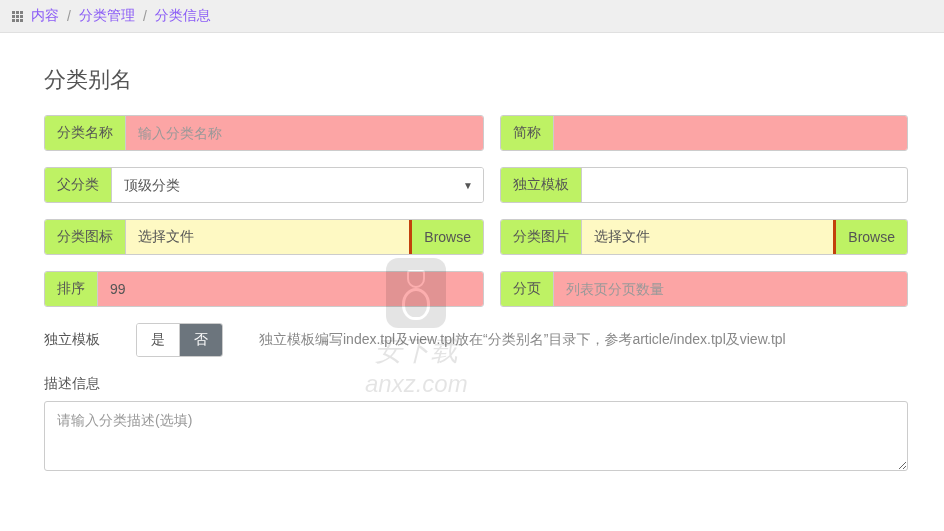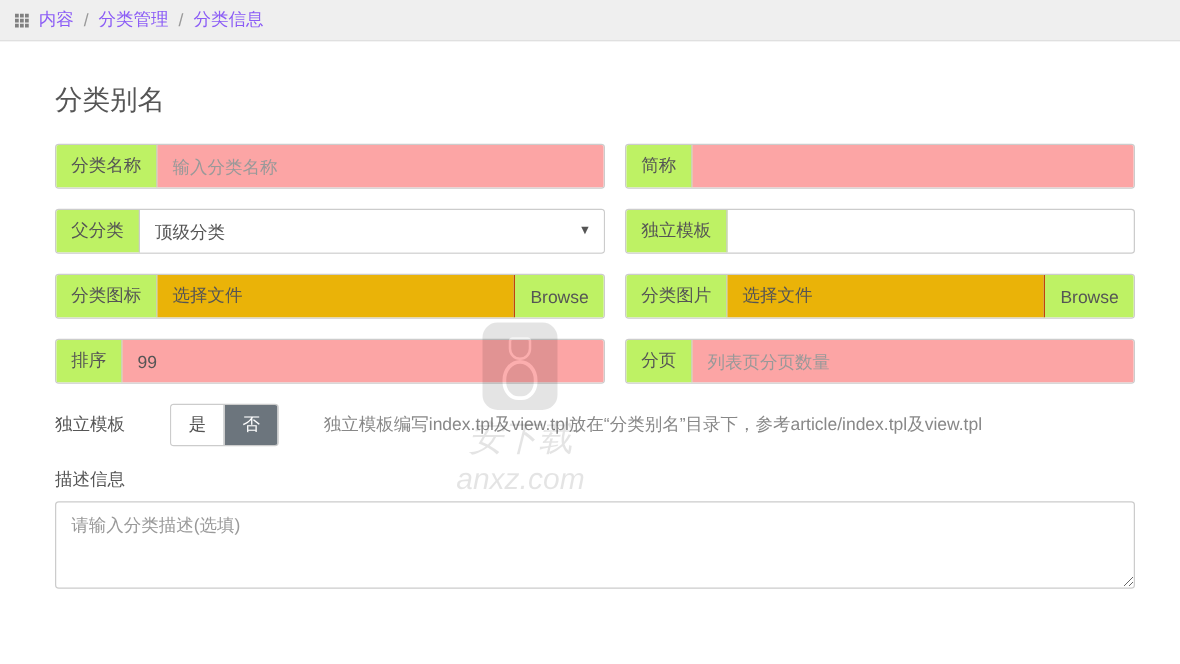--- a/index.html
+++ b/index.html
@@ -13,27 +13,27 @@
 
 .page-wrap { padding: 32px 36px 12px 44px; }
 .page-title { font-size: 22px; font-weight: 400; color: #555; margin-bottom: 20px; }
 
 .form-row { display: flex; gap: 16px; margin-bottom: 16px; }
 .col-left { flex: 0 0 440px; }
 .col-right { flex: 1; }
 
 .input-group { display: flex; width: 100%; border: 1px solid #ccc; border-radius: 3px; overflow: hidden; }
 .addon { background: #bef264; border-right: 1px solid #ccc; padding: 8px 12px; color: #555; white-space: nowrap; display: flex; align-items: center; }
-.addon-right { border-right: none; border-left: 1px solid #c2410c; }
+.addon-right { border-right: none; border-left: 3px solid #c2410c; }
 .field { flex: 1; border: none; padding: 8px 12px; font-size: 14px; color: #555; outline: none; font-family: inherit; background: #fca5a5; }
 .field::placeholder { color: #999; }
 .select-field { appearance: none; -webkit-appearance: none; background: #fff; }
 .select-wrap { position: relative; flex: 1; display: flex; }
 .select-caret { position: absolute; right: 10px; top: 50%; transform: translateY(-50%); pointer-events: none; color: #555; font-size: 10px; }
-.file-label { flex: 1; padding: 8px 12px; color: #555; background: #eab308; display: flex; align-items: center; }
+.file-label { flex: 1; padding: 8px 12px; color: #555; background: #fef9c3; display: flex; align-items: center; }
 
 .inline-row { display: flex; align-items: center; gap: 70px; margin-bottom: 18px; }
 .inline-label { color: #555; white-space: nowrap; }
 .toggle-group { display: inline-flex; border: 1px solid #ccc; border-radius: 3px; overflow: hidden; }
 .toggle-btn { padding: 7px 14px; background: #fff; color: #555; border: none; font-size: 14px; cursor: pointer; font-family: inherit; }
 .toggle-btn.active { background: #6c757d; color: #fff; }
 .toggle-btn + .toggle-btn { border-left: 1px solid #ccc; }
 .help-text { color: #888; }
 
 .section-label { color: #555; margin-bottom: 8px; }

